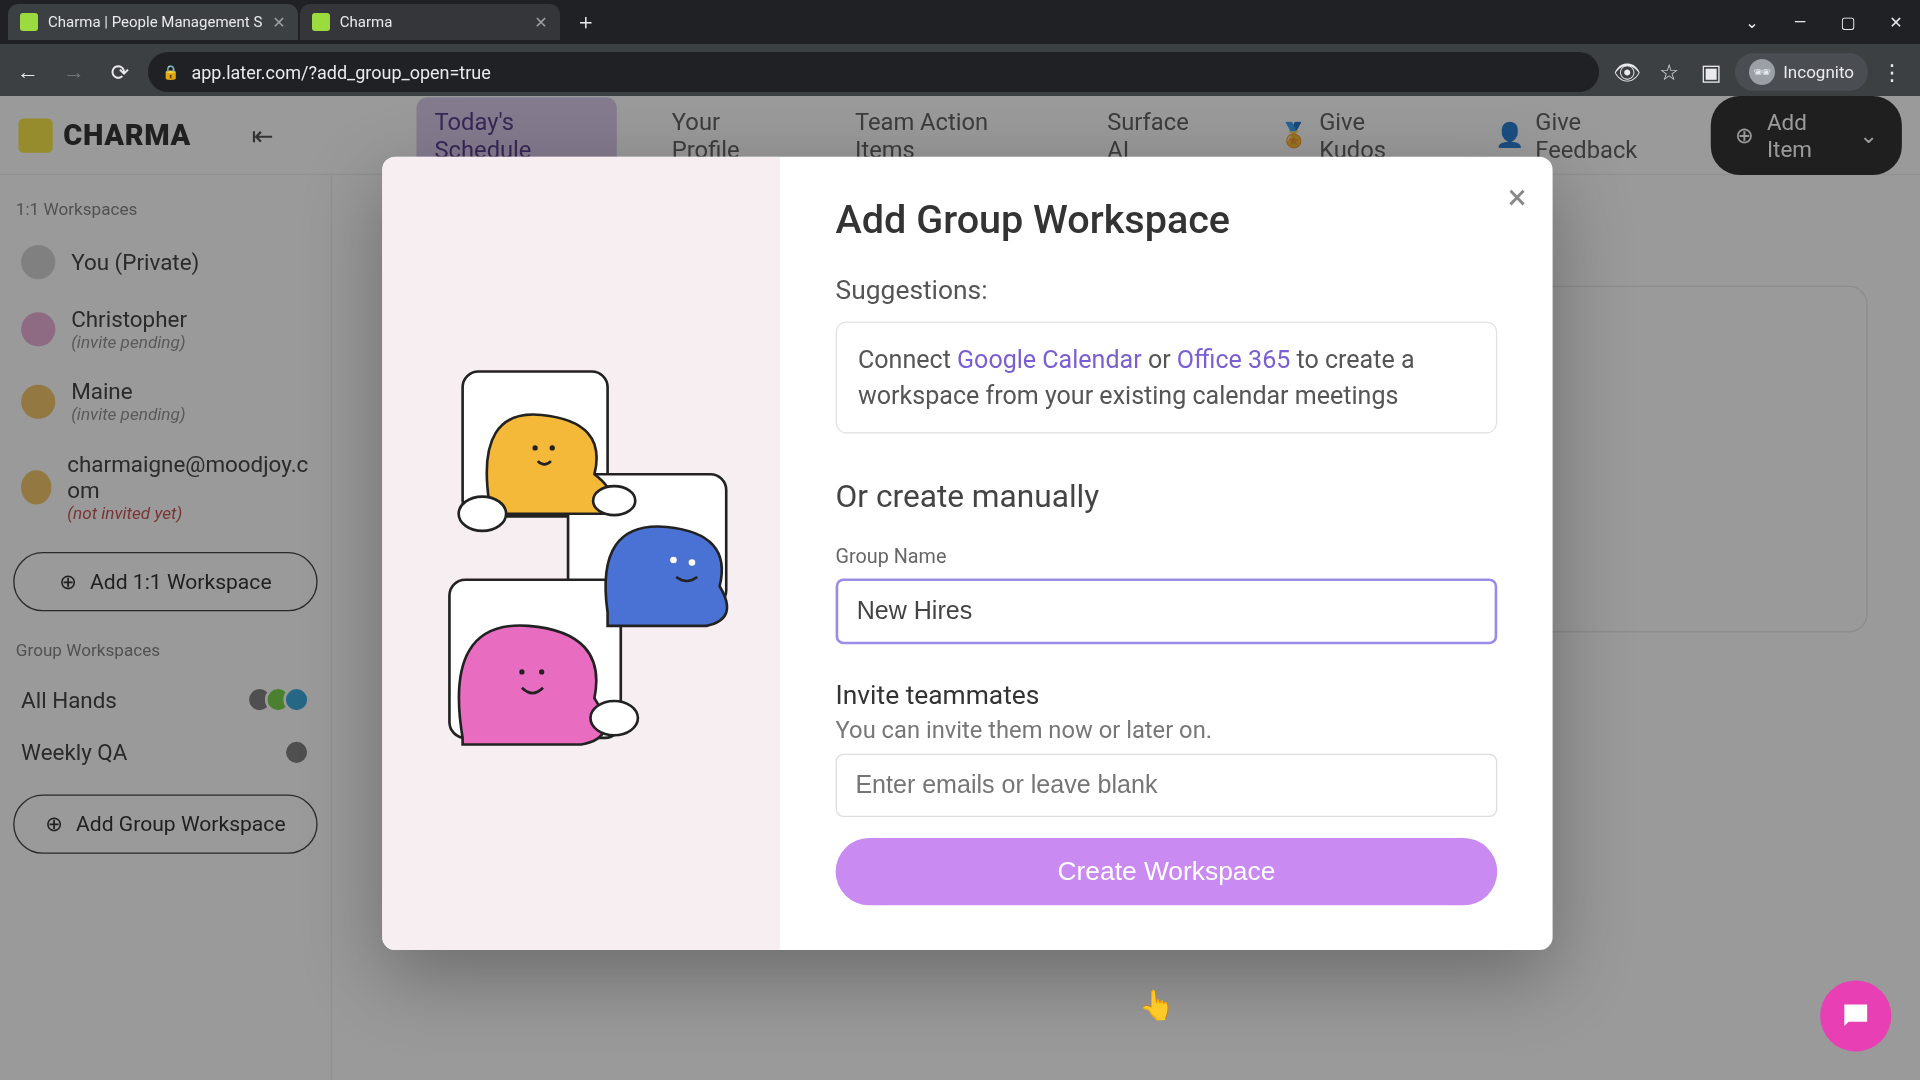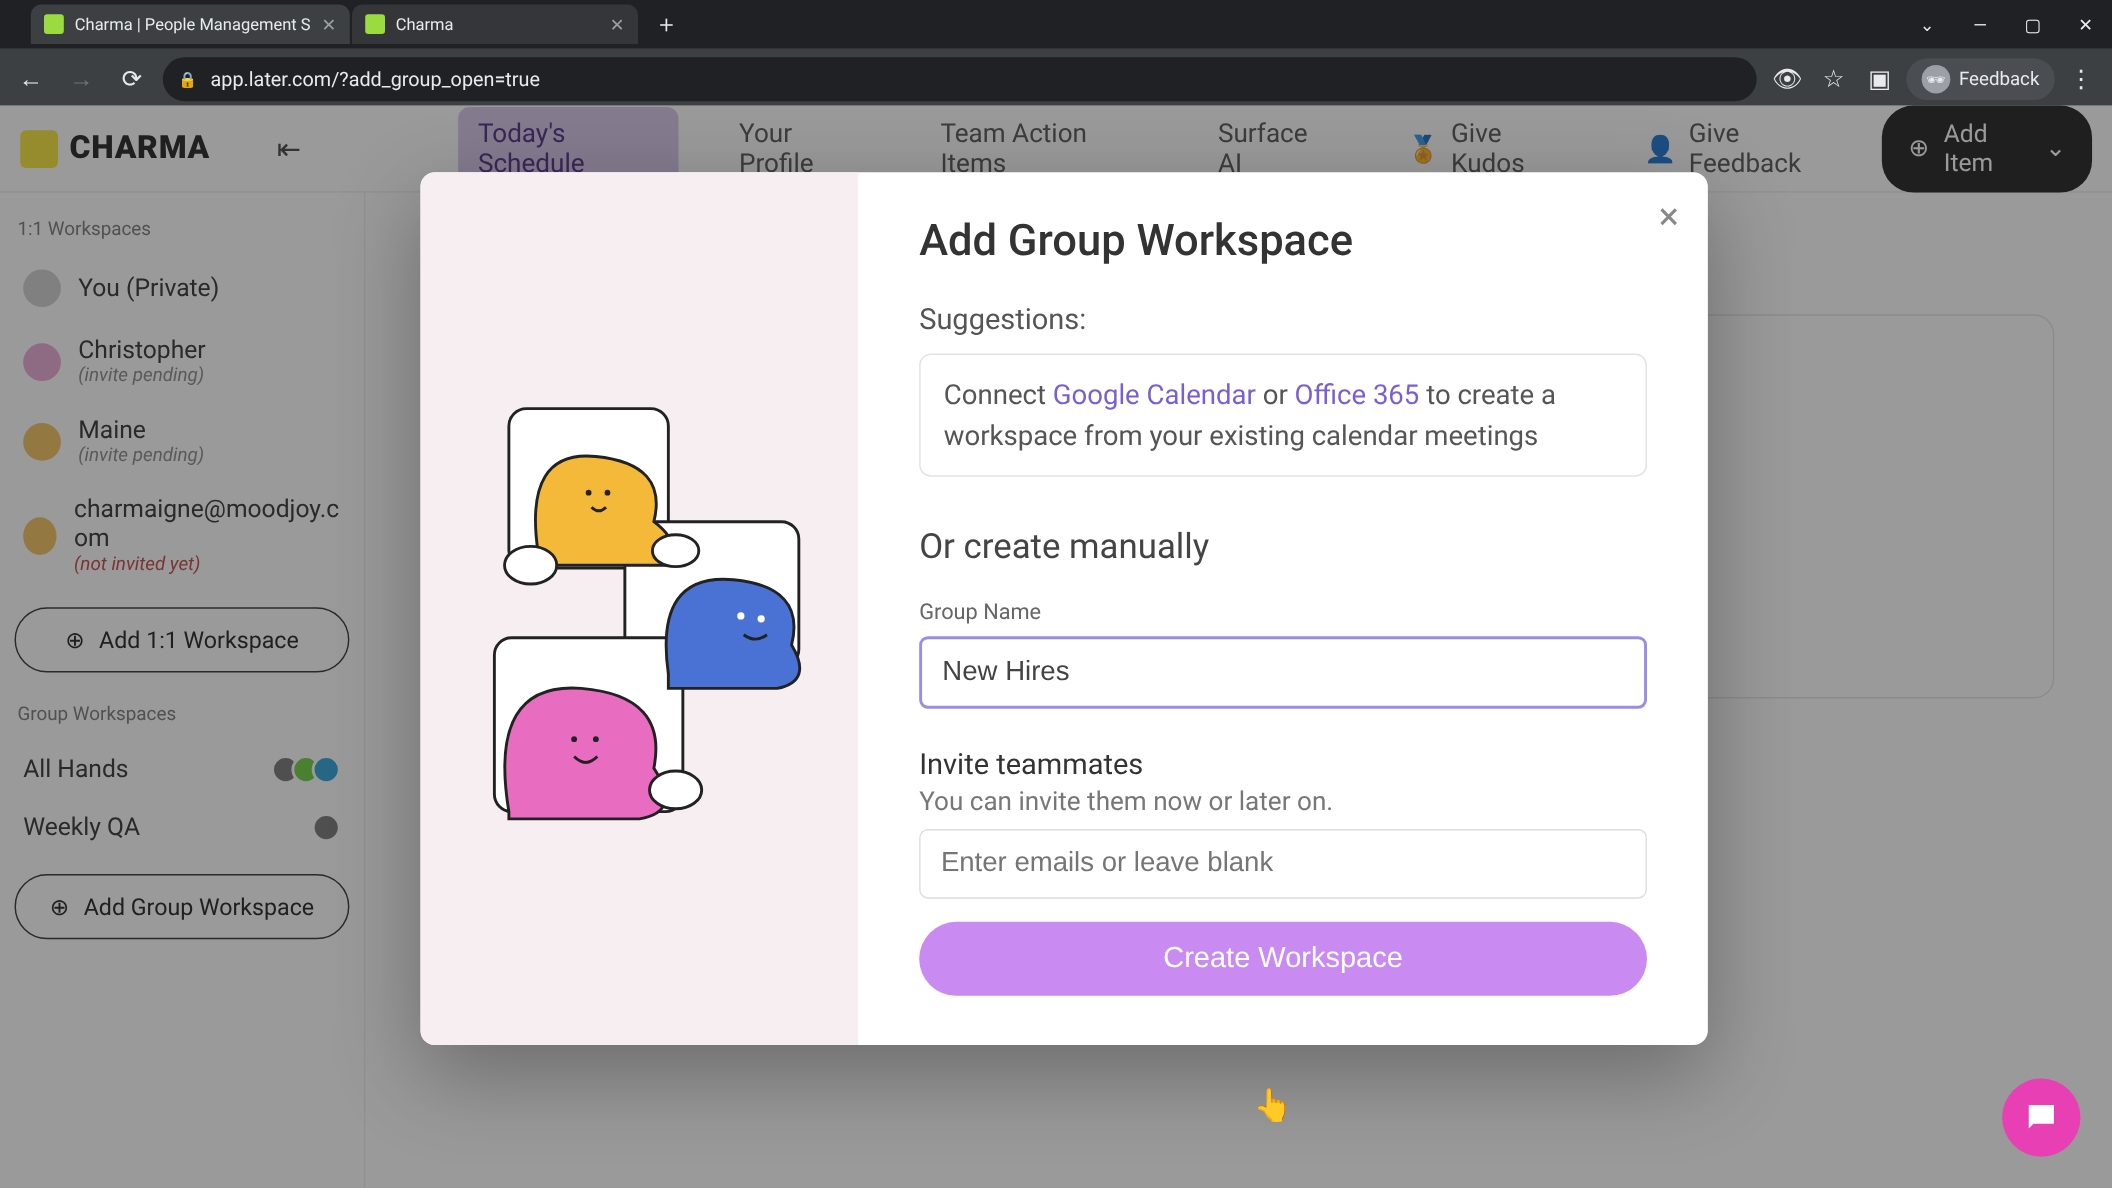--- a/index.html
+++ b/index.html
@@ -12,21 +12,21 @@
   
   .browser-chrome { background: #202124; }
   .tab-strip { display:flex; align-items:center; height: 44px; padding-left: 8px; }
   .tab {
     display:flex; align-items:center; gap:10px;
     height: 36px; padding: 0 12px; margin-right: 2px;
     background:#35363a; color:#e8eaed; border-radius:10px 10px 0 0;
     font-size:15px; min-width: 260px; max-width: 320px;
     position:relative; cursor:pointer;
   }
-  .tab.active { background:#3c4043;margin-left:20px; }
+  .tab.active { background:#3c4043; }
   .tab .favicon {
     width:18px;height:18px;background:#9cdb3f;border-radius:3px;
   }
   .tab .title { flex:1; white-space:nowrap; overflow:hidden; text-overflow:ellipsis; }
   .tab .close { font-size:16px; color:#9aa0a6; }
   .new-tab {
     width:32px;height:32px;display:flex;align-items:center;justify-content:center;
     color:#e8eaed;font-size:22px;margin-left:8px;cursor:pointer;
   }
   .window-controls {
@@ -189,21 +189,21 @@
     <div class="omnibox">
       <span class="lock">🔒</span>
       <span>app.later.com/?add_group_open=true</span>
     </div>
     <div class="right-icons">
       <div class="navbtn">👁</div>
       <div class="navbtn">☆</div>
       <div class="navbtn">▣</div>
       <div class="incognito">
         <span class="avatar-ico">🕶</span>
-        <span>Feedback</span>
+        <span>Incognito</span>
       </div>
       <div class="navbtn">⋮</div>
     </div>
   </div>
 </div>
 
 <div class="app">
   <div class="app-header">
     <div class="logo">
       <div class="mark"></div>

